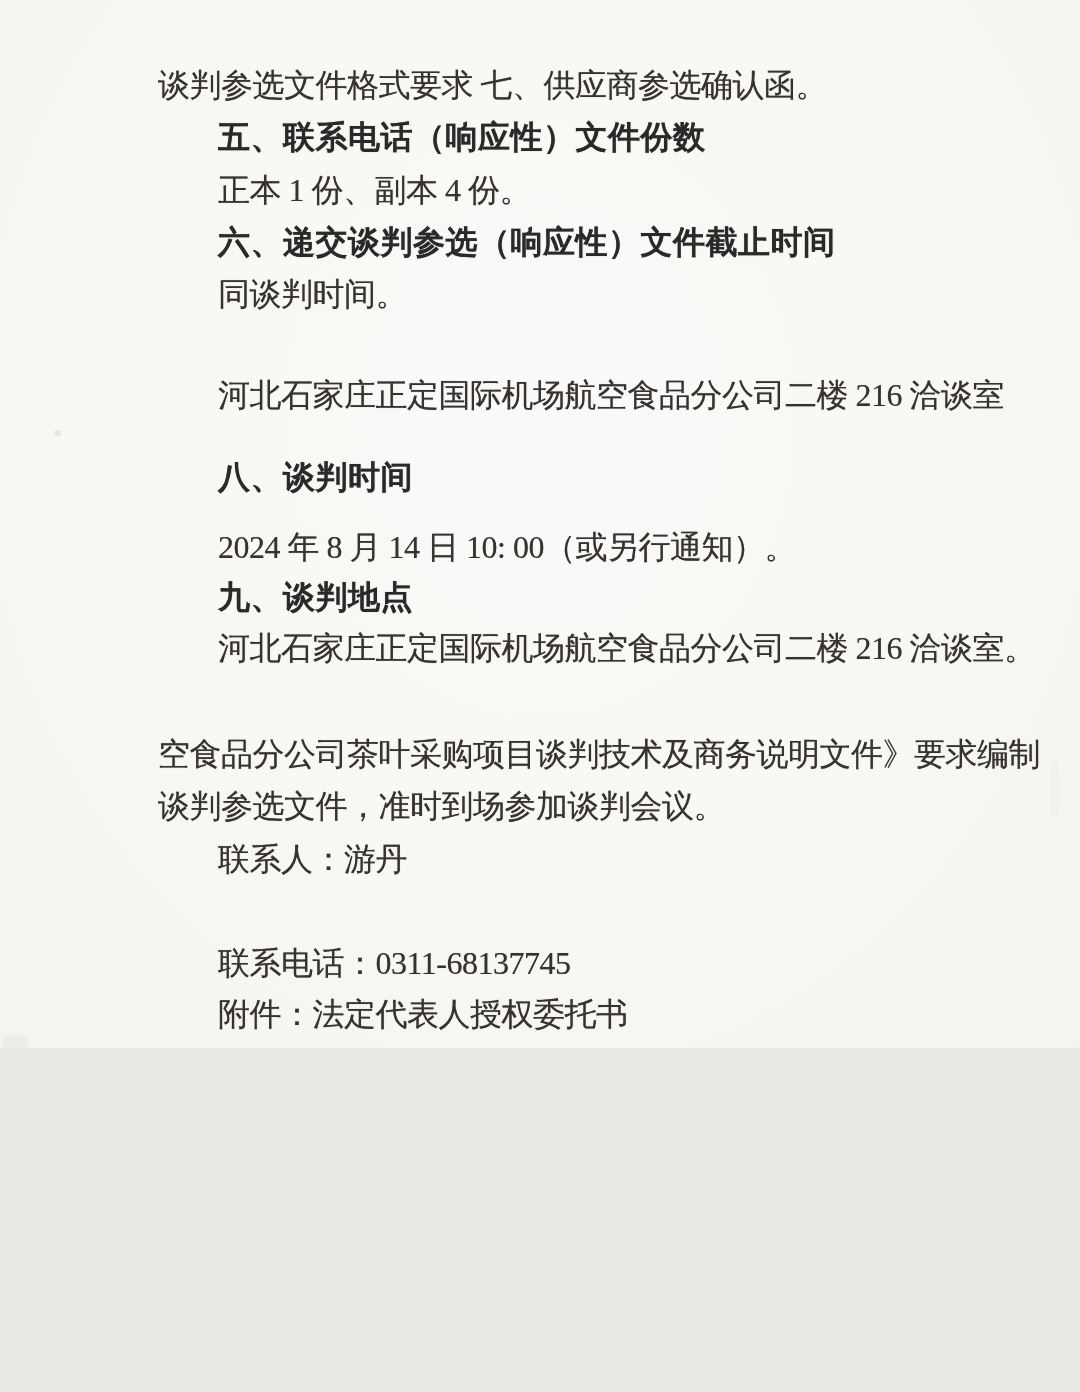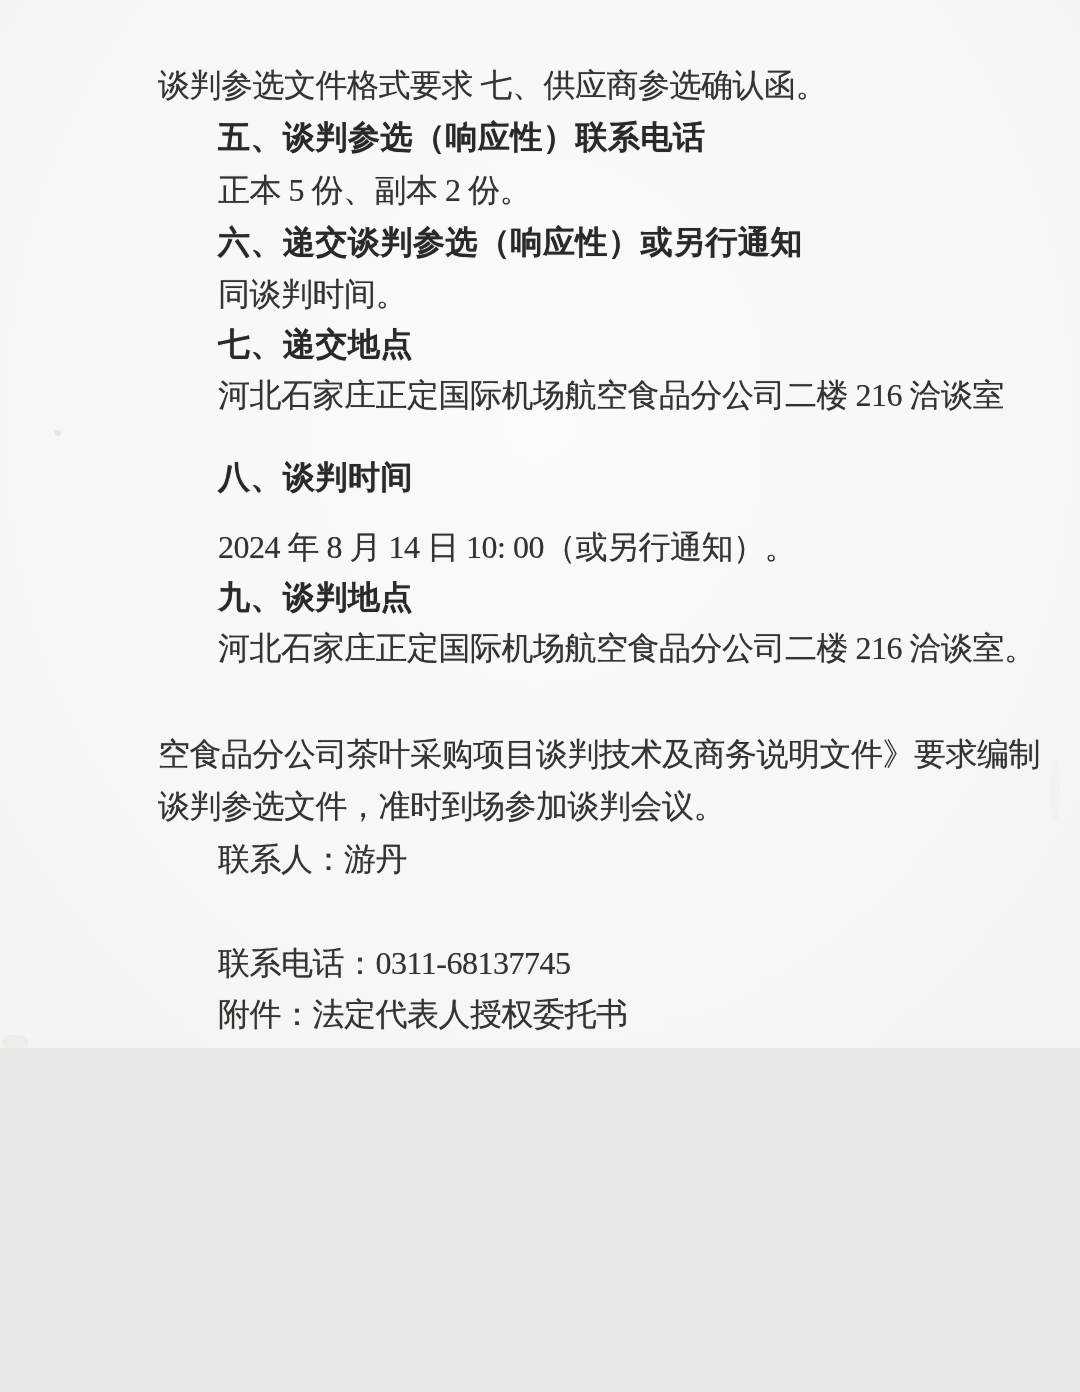--- a/index.html
+++ b/index.html
@@ -78,25 +78,24 @@
   .speck.a { left:54px;  top:430px;  width:7px; height:6px; opacity:0.5; }
   .speck.b { left:2px;   top:1035px; width:26px; height:14px; opacity:0.25; border-radius:40%; }
   .speck.c { left:1050px; top:760px; width:10px; height:60px; opacity:0.12; border-radius:40%; }
 </style>
 </head>
 <body>
 
 <div class="page">
 
   <div class="line flush" style="top:68px">谈判参选文件格式要求 七、供应商参选确认函。</div>
-  <div class="line indent h" style="top:120px">五、谈判参选（响应性）联系电话</div>
-  <div class="line indent" style="top:173px">正本 5 份、副本 2 份。</div>
-  <div class="line indent h" style="top:225px">六、递交谈判参选（响应性）或另行通知</div>
+  <div class="line indent h" style="top:120px">五、联系电话（响应性）文件份数</div>
+  <div class="line indent" style="top:173px">正本 1 份、副本 4 份。</div>
+  <div class="line indent h" style="top:225px">六、递交谈判参选（响应性）文件截止时间</div>
   <div class="line indent" style="top:277px">同谈判时间。</div>
-  <div class="line indent h" style="top:327px">七、递交地点</div>
   <div class="line indent" style="top:378px">河北石家庄正定国际机场航空食品分公司二楼 216 洽谈室</div>
   <div class="line indent h" style="top:460px">八、谈判时间</div>
   <div class="line indent" style="top:530px">2024 年 8 月 14 日 10: 00（或另行通知）。</div>
   <div class="line indent h" style="top:580px">九、谈判地点</div>
   <div class="line indent" style="top:631px">河北石家庄正定国际机场航空食品分公司二楼 216 洽谈室。</div>
   <div class="line flush" style="top:737px">空食品分公司茶叶采购项目谈判技术及商务说明文件》要求编制</div>
   <div class="line indent" style="top:842px">联系人：游丹</div>
   <div class="line flush" style="top:789px">谈判参选文件，准时到场参加谈判会议。</div>
   <div class="line indent" style="top:946px">联系电话：0311-68137745</div>
   <div class="line indent" style="top:997px">附件：法定代表人授权委托书</div>

